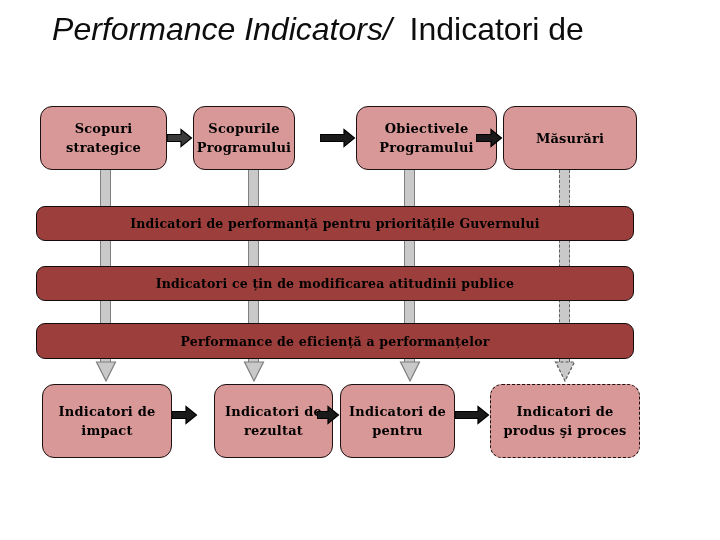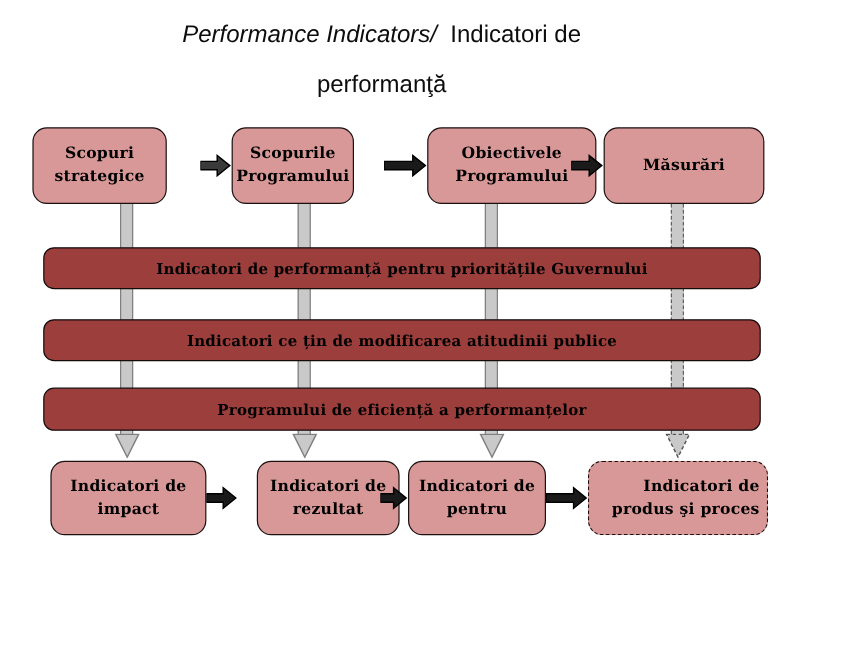--- a/index.html
+++ b/index.html
@@ -5,34 +5,34 @@
   html,body{margin:0;padding:0;}
   body{
     width:720px;height:540px;position:relative;background:#ffffff;
     font-family:"DejaVu Serif", serif;overflow:hidden;
   }
   .slide{position:absolute;inset:0;}
   
   .title{
     position:absolute;top:8px;left:0;width:636px;text-align:center;
     font-family:"Liberation Sans", sans-serif;
-    font-size:20px;line-height:42px;color:#0d0d0d;font-weight:500;
+    font-size:32px;line-height:42px;color:#0d0d0d;font-weight:500;
   }
   .title .it{font-style:italic;}
   
   .pbox{
     position:absolute;box-sizing:border-box;
     background:#d89897;border:1.5px solid #1c1010;border-radius:12px;
     display:flex;align-items:center;justify-content:center;text-align:center;
     font-weight:bold;font-size:13px;line-height:19px;color:#000;
     padding:2px 6px;z-index:3;letter-spacing:0.2px;
   }
-  .pbox.dashed{border-style:dashed;text-align:right;}
+  .pbox.dashed{border-style:dashed;}
   .row-top .pbox{top:106px;height:64px;}
-  .row-bottom .pbox{top:384px;height:62px;}
+  .row-bottom .pbox{top:384px;height:74px;}
   
   .bar{
     position:absolute;left:36px;width:598px;box-sizing:border-box;
     background:#9c3f3c;border:1.5px solid #140b0b;border-radius:9px;
     display:flex;align-items:center;justify-content:center;text-align:center;
     font-weight:bold;font-size:12.5px;color:#000;z-index:2;letter-spacing:0.2px;
   }
   
   .shaft{
     position:absolute;top:170px;height:192px;width:11px;box-sizing:border-box;
@@ -47,21 +47,20 @@
   .row-bottom .harrow{top:405px;}
 </style>
 </head>
 <body>
 
 <div class="slide">
 
   <div class="title">
     <span class="it">Performance Indicators/</span>
     <span>&nbsp;<span>Indicatori de</span></span><br>
-    <span>performanţă</span>
   </div>
 
   <div class="shaft" style="left:100px"></div>
   <div class="shaft" style="left:248px"></div>
   <div class="shaft" style="left:404px"></div>
   <div class="shaft dashed" style="left:559px"></div>
 
   <svg class="ahead" style="left:95px" viewBox="0 0 22 21">
       <polygon points="1.5,1 20.5,1 11,20" fill="#c9c9c9" stroke="#7f7f7f" stroke-width="1.2"></polygon>
     </svg>
@@ -69,21 +68,21 @@
       <polygon points="1.5,1 20.5,1 11,20" fill="#c9c9c9" stroke="#7f7f7f" stroke-width="1.2"></polygon>
     </svg>
   <svg class="ahead" style="left:399px" viewBox="0 0 22 21">
       <polygon points="1.5,1 20.5,1 11,20" fill="#c9c9c9" stroke="#7f7f7f" stroke-width="1.2"></polygon>
     </svg>
   <svg class="ahead" style="left:554px" viewBox="0 0 22 21">
       <polygon points="1.5,1 20.5,1 11,20" fill="#c9c9c9" stroke="#555555" stroke-width="1.2" stroke-dasharray="3,2"></polygon>
     </svg>
 
   <div class="row-top">
-    <div class="pbox" style="left:27px;width:112px">
+    <div class="pbox" style="left:40px;width:127px">
         <span>Scopuri strategice</span>
       </div>
     <svg class="harrow" style="left:167px" width="26" height="20" viewBox="0 0 26 20">
         <polygon points="0,6.5 14,6.5 14,1.5 24.5,10 14,18.5 14,13.5 0,13.5" fill="#3a3a3a" stroke="#000" stroke-width="1.2"></polygon>
       </svg>
     <div class="pbox" style="left:193px;width:102px">
         <span>Scopurile Programului</span>
       </div>
     <svg class="harrow" style="left:320px" width="36" height="20" viewBox="0 0 36 20">
         <polygon points="0,6.5 24,6.5 24,1.5 34.5,10 24,18.5 24,13.5 0,13.5" fill="#1a1a1a" stroke="#000" stroke-width="1.2"></polygon>
@@ -99,21 +98,21 @@
       </div>
   </div>
 
   <div class="bar" style="top:206px;height:35px">
       <span>Indicatori de performanță pentru prioritățile Guvernului</span>
     </div>
   <div class="bar" style="top:266px;height:35px">
       <span>Indicatori ce țin de modificarea atitudinii publice</span>
     </div>
   <div class="bar" style="top:323px;height:36px">
-      <span>Programului de eficiență a performanțelor</span>
+      <span>Performance de eficiență a performanțelor</span>
     </div>
 
   <div class="row-bottom">
     <div class="pbox" style="left:42px;width:130px">
         <span>Indicatori de impact</span>
       </div>
     <svg class="harrow" style="left:172px" width="26" height="20" viewBox="0 0 26 20">
         <polygon points="0,6.5 14,6.5 14,1.5 24.5,10 14,18.5 14,13.5 0,13.5" fill="#1a1a1a" stroke="#000" stroke-width="1.2"></polygon>
       </svg>
     <div class="pbox" style="left:214px;width:119px">

